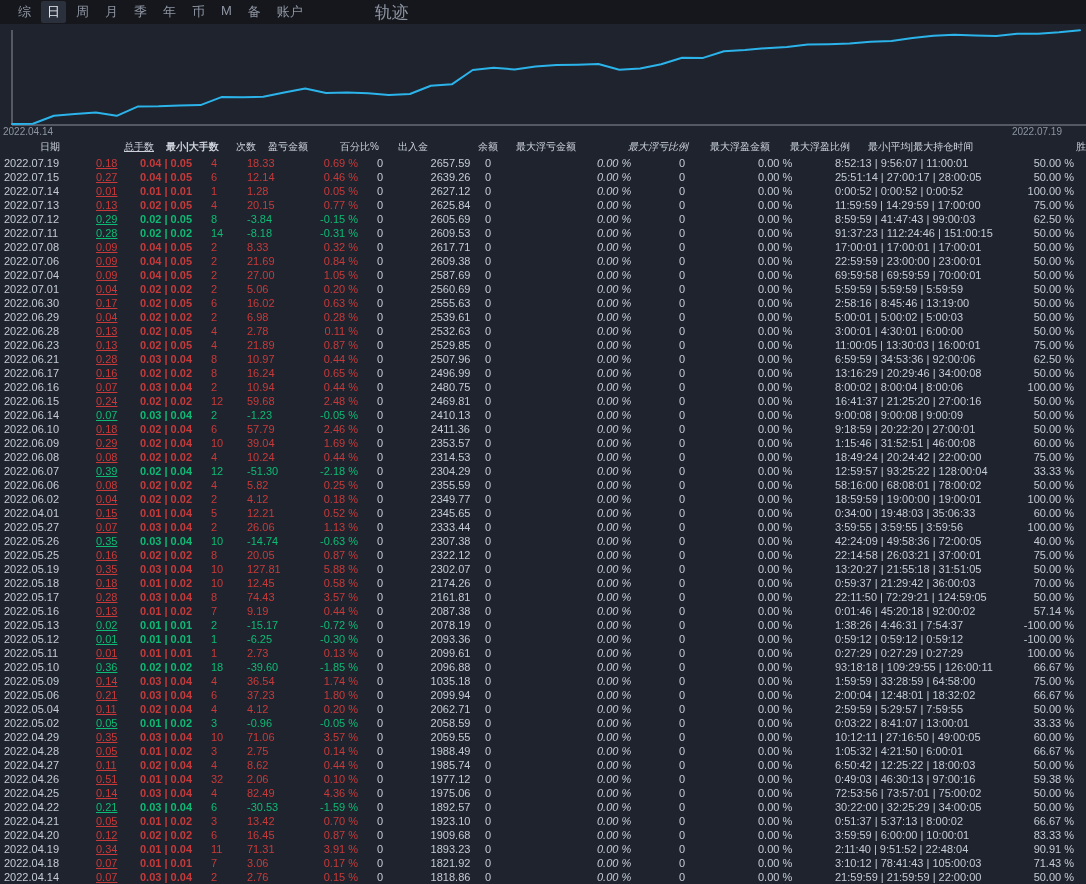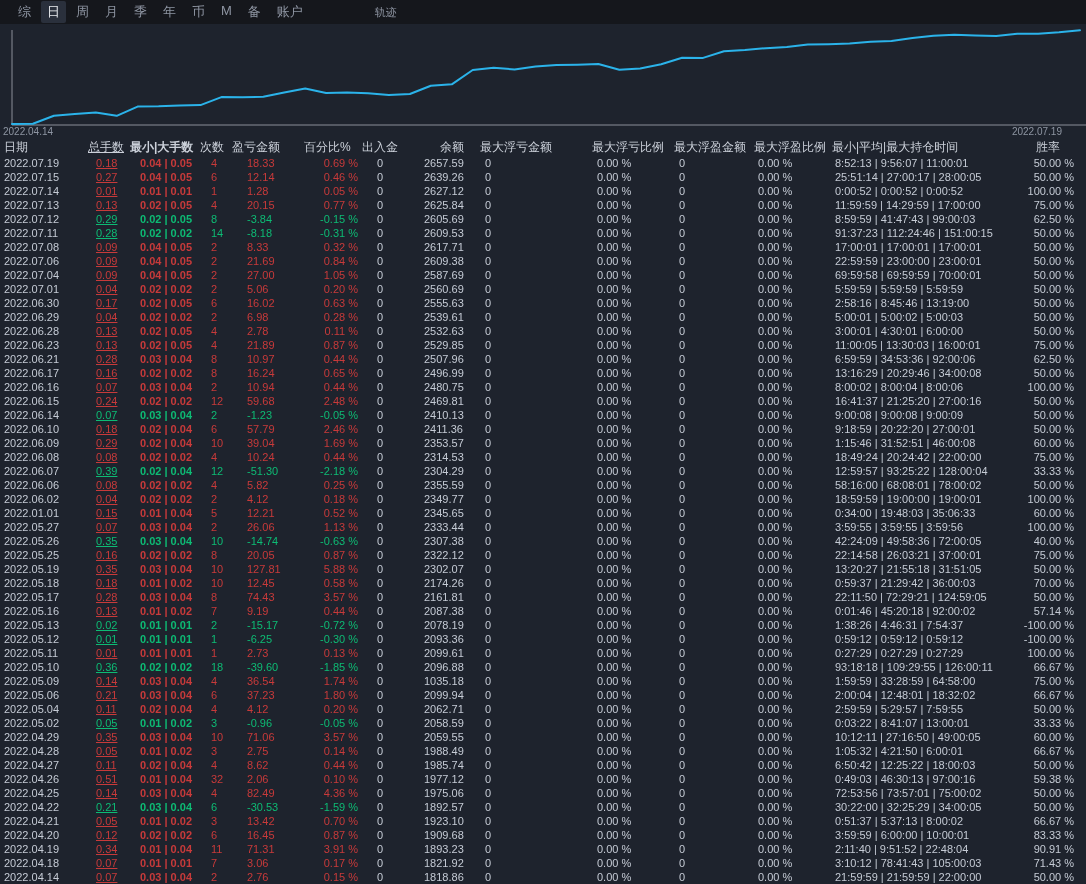--- a/index.html
+++ b/index.html
@@ -3,37 +3,37 @@
 <meta charset="utf-8">
 <style>
   * { margin:0; padding:0; box-sizing:border-box; }
   html,body { width:1086px; height:884px; overflow:hidden; background:#1e232d;
               font-family:"Liberation Sans","DejaVu Sans",sans-serif; }
   
   .toolbar { height:24px; background:#15171c; display:flex; align-items:center;
              padding-left:12px; gap:4px; }
   .tab { color:#8e95a2; font-size:13px; padding:2px 6px; border-radius:2px; cursor:default; }
   .tab.sel { background:#2a303c; color:#e9ebef; }
-  .trail { color:#8e95a2; font-size:11px; margin-left:56px; padding:2px 6px; }
+  .trail { color:#8e95a2; font-size:17px; margin-left:56px; padding:2px 6px; }
   
   .chart-wrap { position:relative; height:114px; background:#1e232d; }
   .chart-wrap svg { display:block; }
   
   .grid-cols { display:grid;
     grid-template-columns:84px 42px 70px 32px 72px 58px 62px 56px 112px 82px 80px 78px 182px 66px;
     padding-left:4px; }
-  .thead { height:18px; line-height:18px; color:#ccd1da; font-size:12px; }
+  .thead { height:18px; line-height:18px; color:#ccd1da; font-size:10px;margin-left:36px; }
   .trow  { height:14px; line-height:14px; font-size:11px; color:#c5cbd5; }
   .cell { overflow:hidden; white-space:nowrap; }
   .pos { color:#c83a3a; }
   .neg { color:#0dbb74; }
   .c1 { padding-left:8px;text-decoration:underline; }  .c2 { padding-left:10px;font-weight:bold; } .c3 { padding-left:11px; }
   .c4 { padding-left:15px; } .c5 { text-align:right; padding-right:4px; }
-  .c6 { padding-left:15px; } .c7 { text-align:left; padding-right:3px; }
-  .c8 { padding-left:5px; }  .c9 { padding-left:5px; }  .c10 { padding-left:5px; }
+  .c6 { padding-left:15px; } .c7 { text-align:center; padding-right:3px; }
+  .c8 { padding-left:5px; }  .c9 { padding-left:5px;font-style:italic; }  .c10 { padding-left:5px; }
   .c11 { padding-left:4px; } .c12 { padding-left:3px; }
   .c13 { text-align:right; padding-right:6px; }
   .thead .c1,.thead .c2,.thead .c3,.thead .c4,.thead .c6,
   .thead .c8,.thead .c9,.thead .c10,.thead .c11,.thead .c12 { padding-left:0; }
   .thead .c5 { text-align:left; } .thead .c7 { text-align:center; padding-right:0; }
   .thead .c13 { padding-right:20px; }
 </style>
 </head>
 <body>
 
@@ -474,21 +474,21 @@
       <div class="cell c6">0</div>
       <div class="cell c7">2349.77</div>
       <div class="cell c8">0</div>
       <div class="cell c9">0.00 %</div>
       <div class="cell c10">0</div>
       <div class="cell c11">0.00 %</div>
       <div class="cell c12">18:59:59 | 19:00:00 | 19:00:01</div>
       <div class="cell c13">100.00 %</div>
     </div>
     <div class="trow grid-cols">
-      <div class="cell c0">2022.01.01</div>
+      <div class="cell c0">2022.04.01</div>
       <div class="cell c1 pos">0.15</div>
       <div class="cell c2 pos">0.01 | 0.04</div>
       <div class="cell c3 pos">5</div>
       <div class="cell c4 pos">12.21</div>
       <div class="cell c5 pos">0.52 %</div>
       <div class="cell c6">0</div>
       <div class="cell c7">2345.65</div>
       <div class="cell c8">0</div>
       <div class="cell c9">0.00 %</div>
       <div class="cell c10">0</div>

